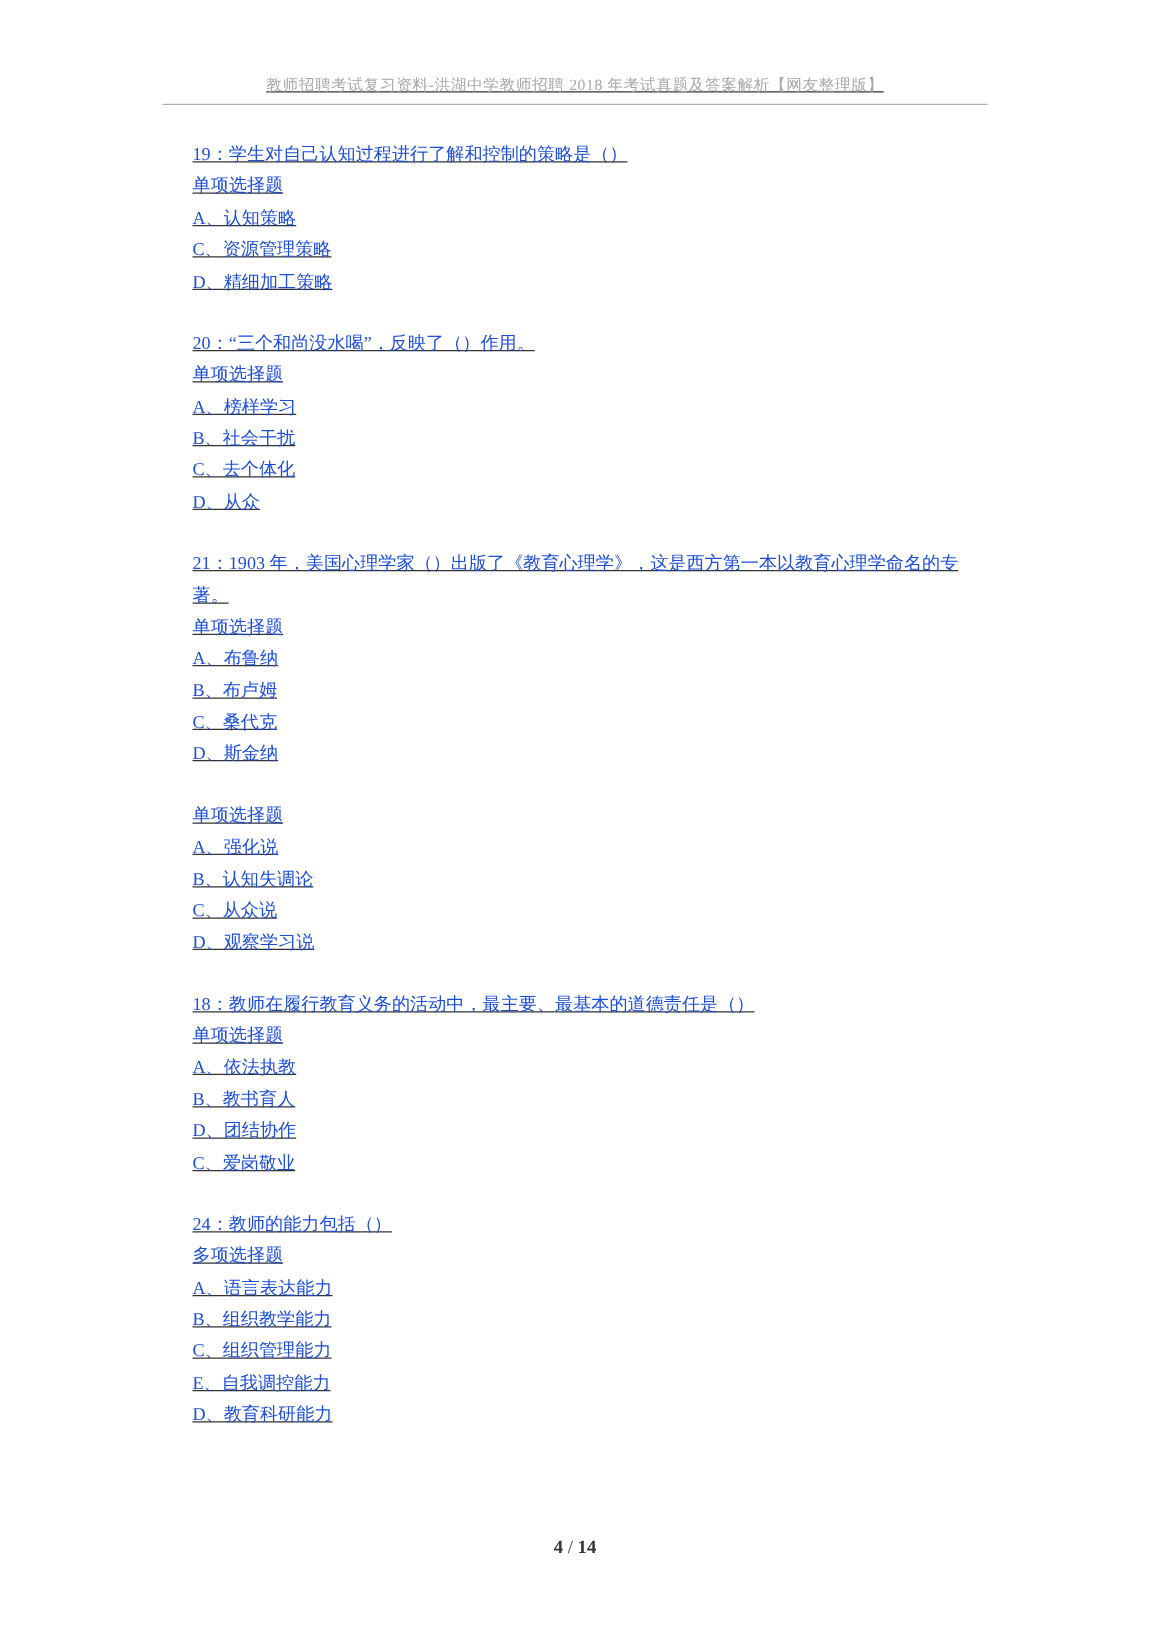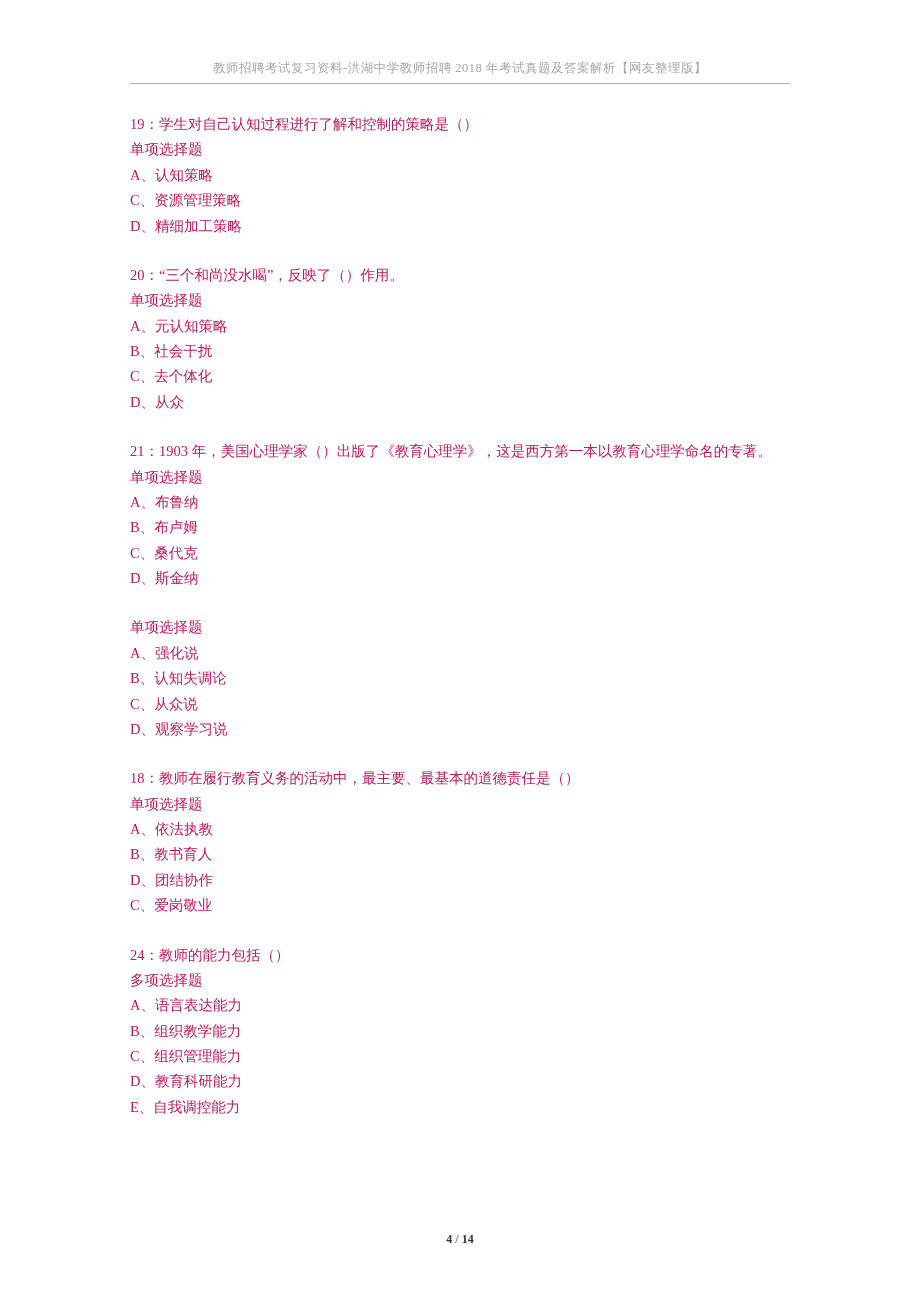--- a/index.html
+++ b/index.html
@@ -7,51 +7,53 @@
     padding: 0;
     background: #ffffff;
     font-family: "SimSun", "宋体", serif;
     width: 920px;
     height: 1302px;
     position: relative;
     color: #333333;
   }
   .page {
     padding: 60px 130px 0 130px;
+    text-decoration: underline;
   }
   .header {
     text-align: center;
     font-size: 12.5px;
     color: #a8a8a8;
     letter-spacing: 0.5px;
     margin-bottom: 6px;
   }
   .hr {
     border: none;
     border-top: 1px solid #b0b0b0;
     margin: 0 0 28px 0;
   }
   .content {
     font-size: 14.5px;
     line-height: 1.75;
-    color: #be185d;
+    color: #1d4ed8;
+    margin-left: 24px;
   }
   .question-block {
     margin-bottom: 24px;
   }
   .stem, .qtype, .opt {
     margin: 0;
   }
   .footer {
     position: absolute;
     bottom: 55px;
     left: 0;
     width: 100%;
     text-align: center;
-    font-size: 12px;
+    font-size: 15px;
     color: #333;
   }
   .footer b { font-weight: bold; }
 </style>
 </head>
 <body>
 
 <div class="page">
   <div class="header">教师招聘考试复习资料-洪湖中学教师招聘 2018 年考试真题及答案解析【网友整理版】</div>
   <hr class="hr">
@@ -59,21 +61,21 @@
       <div class="question-block">
         <p class="stem">19：学生对自己认知过程进行了解和控制的策略是（）</p>
         <p class="qtype">单项选择题</p>
         <p class="opt">A、认知策略</p>
         <p class="opt">C、资源管理策略</p>
         <p class="opt">D、精细加工策略</p>
       </div>
       <div class="question-block">
         <p class="stem">20：“三个和尚没水喝”，反映了（）作用。</p>
         <p class="qtype">单项选择题</p>
-        <p class="opt">A、元认知策略</p>
+        <p class="opt">A、榜样学习</p>
         <p class="opt">B、社会干扰</p>
         <p class="opt">C、去个体化</p>
         <p class="opt">D、从众</p>
       </div>
       <div class="question-block">
         <p class="stem">21：1903 年，美国心理学家（）出版了《教育心理学》，这是西方第一本以教育心理学命名的专著。</p>
         <p class="qtype">单项选择题</p>
         <p class="opt">A、布鲁纳</p>
         <p class="opt">B、布卢姆</p>
         <p class="opt">C、桑代克</p>
@@ -93,21 +95,21 @@
         <p class="opt">B、教书育人</p>
         <p class="opt">D、团结协作</p>
         <p class="opt">C、爱岗敬业</p>
       </div>
       <div class="question-block">
         <p class="stem">24：教师的能力包括（）</p>
         <p class="qtype">多项选择题</p>
         <p class="opt">A、语言表达能力</p>
         <p class="opt">B、组织教学能力</p>
         <p class="opt">C、组织管理能力</p>
+        <p class="opt">E、自我调控能力</p>
         <p class="opt">D、教育科研能力</p>
-        <p class="opt">E、自我调控能力</p>
       </div>
     </div>
 </div>
 
 <div class="footer">
   <b>4</b><span> / </span><b>14</b>
 </div>
 
 </body></html>

